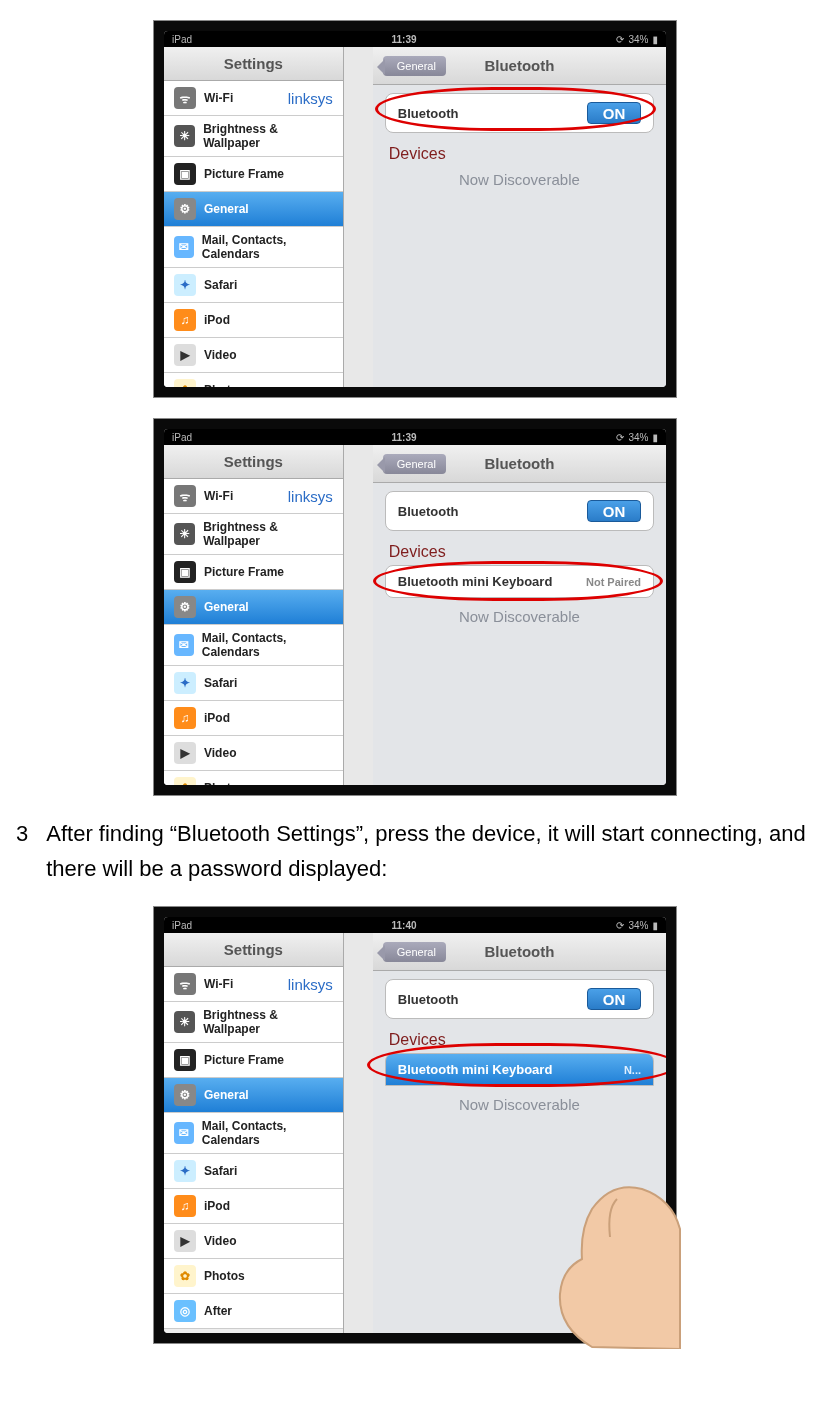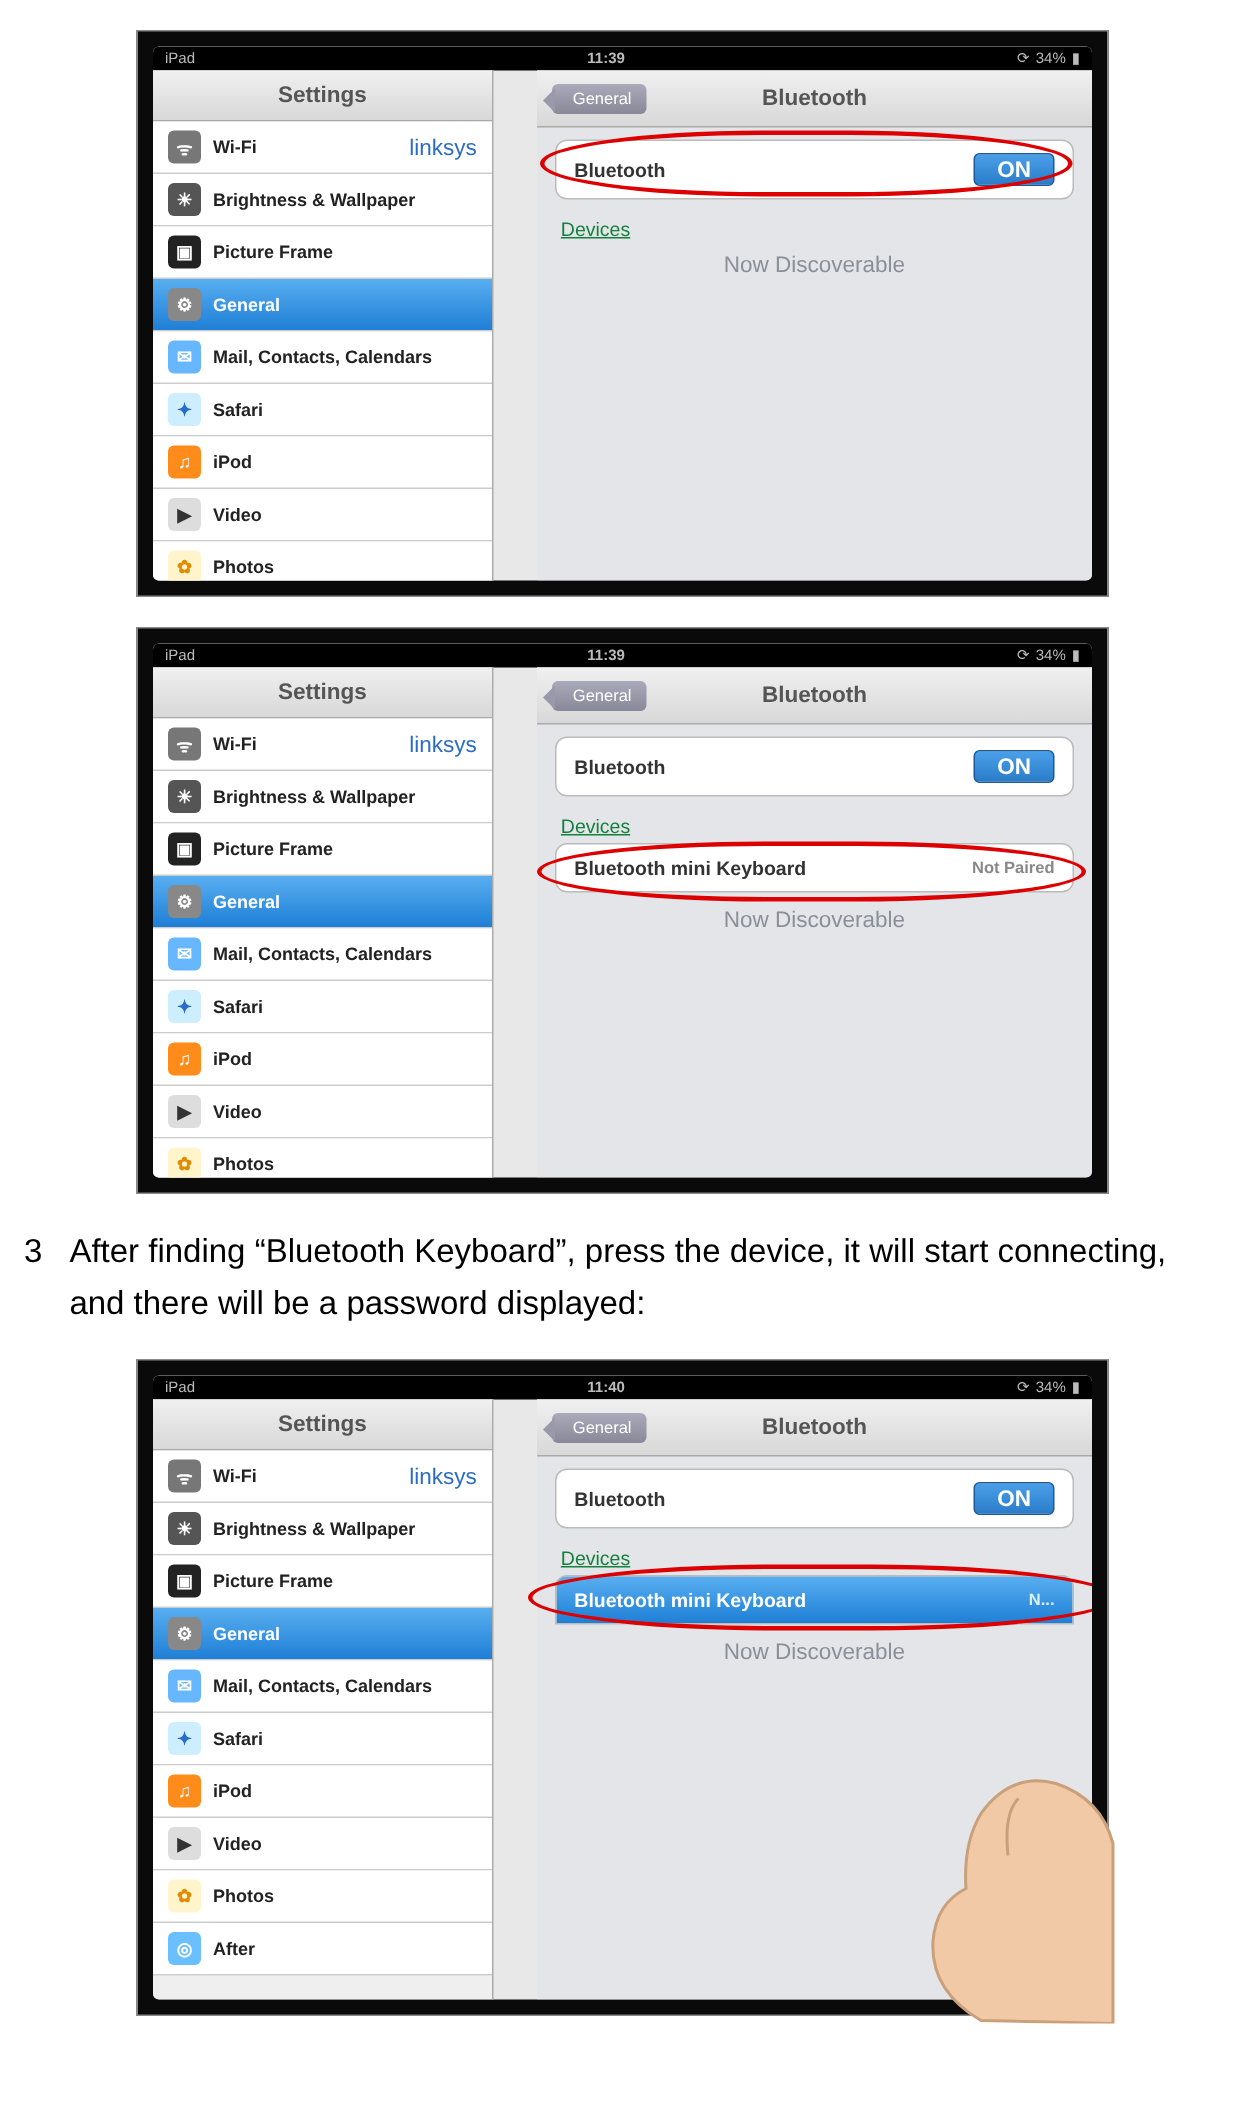--- a/index.html
+++ b/index.html
@@ -3,21 +3,21 @@
 <meta charset="utf-8">
 <style>
   * { box-sizing: border-box; margin: 0; padding: 0; }
   body {
     font-family: -apple-system, Helvetica, Arial, sans-serif;
     background: #fff;
     width: 830px;
     padding: 20px 10px;
   }
   .screenshot {
-    width: 648px;
+    width: 524px;
     margin: 0 auto 20px auto;
     border: 1px solid #888;
     background: #0a0a0a;
     padding: 10px;
     position: relative;
   }
   .ipad-frame { background: #e8e8e8; border-radius: 4px; overflow: hidden; }
   .status-bar {
     display: flex; justify-content: space-between; align-items: center;
     font-size: 10px; color: #333; background: #000; color: #bbb;
@@ -72,21 +72,21 @@
   }
   .back-btn::before {
     content: ''; position: absolute; left: -6px; top: 3px;
     border: 8px solid transparent; border-right-color: #99a; border-left: 0;
   }
   .main-title {
     position: absolute; left: 0; right: 0; text-align: center;
     font-weight: bold; color: #555; font-size: 15px; pointer-events: none;
   }
   .section { padding: 8px 12px; }
-  .section-label { font-size: 13px; color: #15803d; padding: 6px 4px 4px 4px; text-decoration: underline; }
+  .section-label { font-size: 16px; color: #7f1d1d; padding: 6px 4px 4px 4px; }
   .row {
     background: #fff; border: 1px solid #bbb; border-radius: 8px;
     display: flex; align-items: center; justify-content: space-between;
     padding: 8px 12px; font-size: 13px; font-weight: bold; color: #333;
     margin-bottom: 6px;
   }
   .row.first-sub { border-radius: 8px 8px 0 0; }
   .row.last-sub { border-radius: 0 0 8px 8px; }
   .row.searching { color: #aaa; font-weight: normal; }
   .row.selected-row { background: linear-gradient(#58aef0,#1f7fd6); color: #fff; }
@@ -269,21 +269,21 @@
           <div class="red-oval" style="left:0px; top:78px; width:99%; height:40px;"></div>
           <div class="discoverable">Now Discoverable</div>
         </div>
       </div>
     </div>
   </div>
 </div>
 
 <div class="instruction">
   <span class="num">3</span>
-  <span>After finding “Bluetooth Keyboard”, press the device, it will start connecting, and there will be a password displayed:</span>
+  <span>After finding “Bluetooth Settings”, press the device, it will start connecting, and there will be a password displayed:</span>
 </div>
 
 <div class="screenshot" style="position:relative;">
   <div class="ipad-frame">
     <div class="status-bar">
       <div class="status-left">
           <span>iPad</span>
         </div>
       <div class="status-time">11:40</div>
       <div class="status-right">

